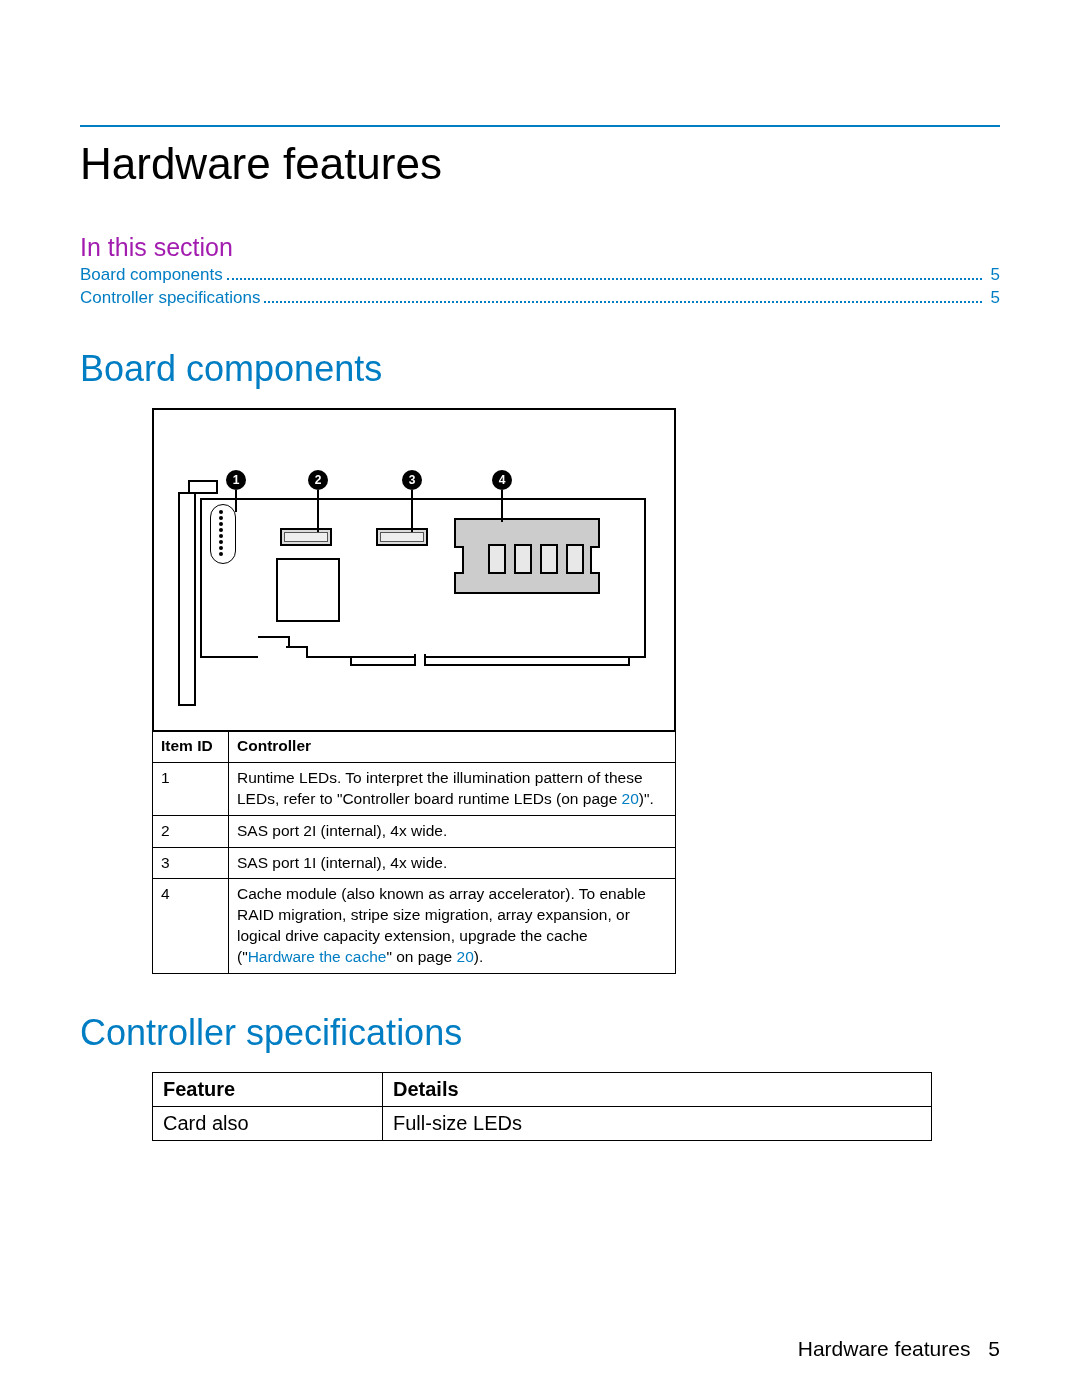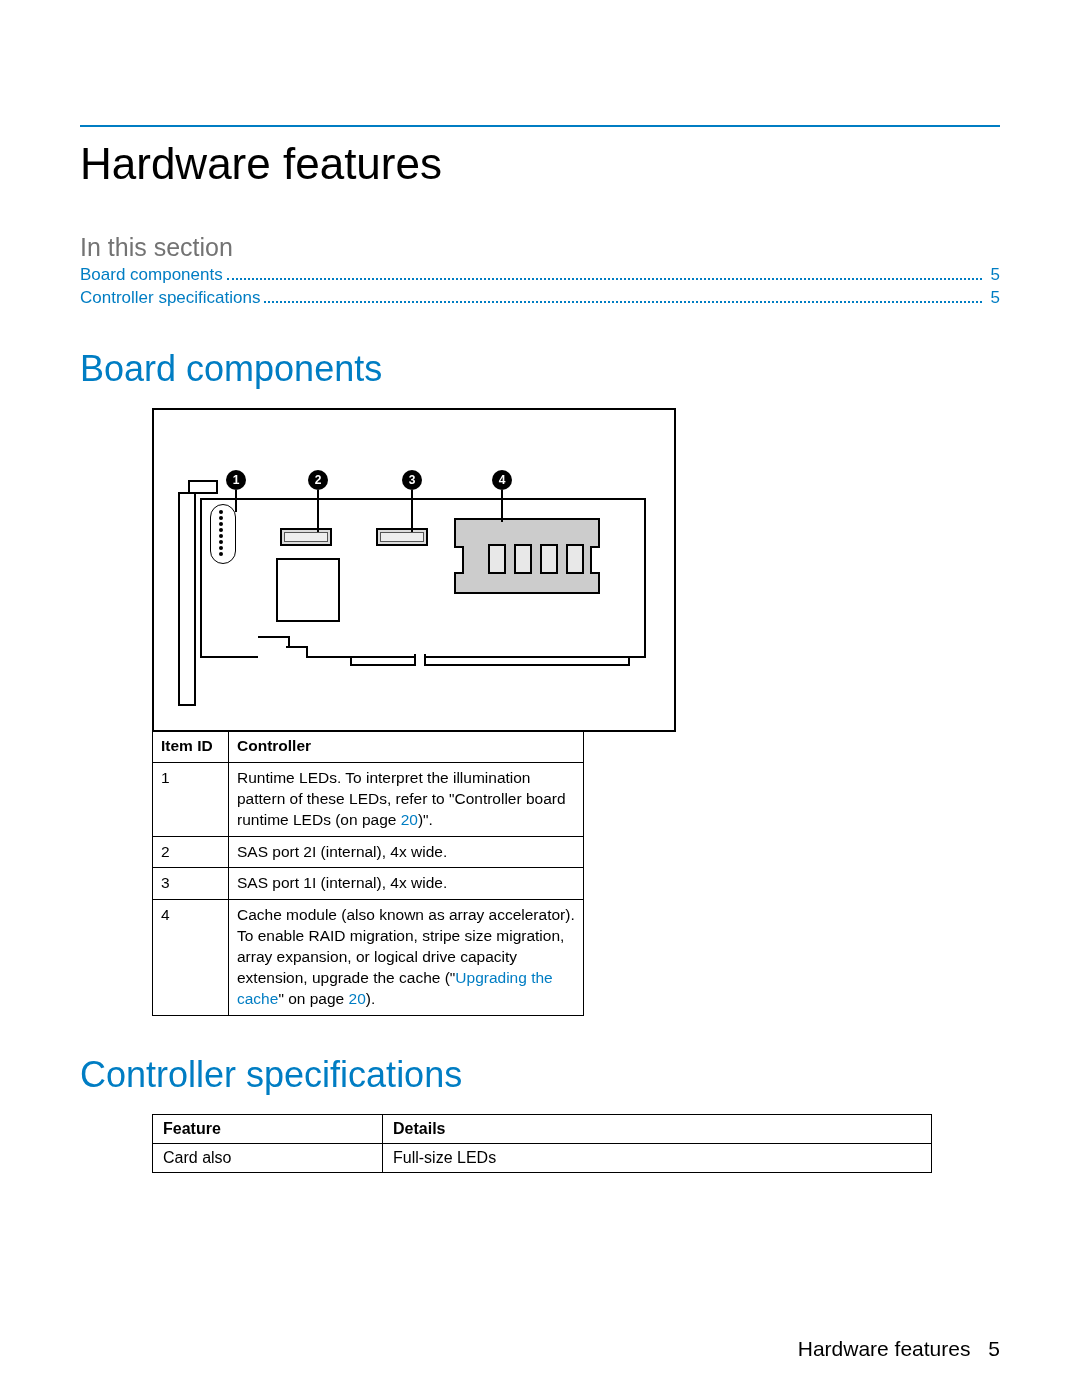--- a/index.html
+++ b/index.html
@@ -17,21 +17,21 @@
     border-top: 2px solid #007dc3;
     margin-bottom: 12px;
   }
   h1 {
     color: #000;
     font-size: 44px;
     font-weight: 300;
     margin-bottom: 44px;
   }
   h2.in-section {
-    color: #737373;
+    color: #a21caf;
     font-size: 25px;
     font-weight: 300;
     margin-bottom: 2px;
   }
   .toc-row {
     display: flex;
     font-size: 17px;
     color: #007dc3;
     line-height: 1.35;
     align-items: baseline;
@@ -199,42 +199,42 @@
     position: absolute;
     width: 2px; background: #000;
   }
   .leadline.l1 { left: 81px;  top: 80px; height: 22px; }
   .leadline.l2 { left: 163px; top: 80px; height: 42px; }
   .leadline.l3 { left: 257px; top: 80px; height: 42px; }
   .leadline.l4 { left: 347px; top: 80px; height: 32px; }
   
   table.info {
     border-collapse: collapse;
-    width: 432px;
+    width: 524px;
     margin-left: 72px;
     font-size: 15.5px;
     margin-top: -2px;
   }
   table.info th, table.info td {
     border: 1.5px solid #000;
     padding: 5px 8px;
     text-align: left;
     vertical-align: top;
     line-height: 1.35;
     font-weight: 300;
   }
   table.info th {
     font-weight: 600;
   }
   table.info .col-id { width: 76px; }
   table.spec {
     border-collapse: collapse;
     width: 780px;
     margin-left: 72px;
-    font-size: 16px;
+    font-size: 20px;
   }
   table.spec th, table.spec td {
     border: 1.5px solid #000;
     padding: 5px 10px;
     text-align: left;
     font-weight: 300;
   }
   table.spec th { font-weight: 600; }
   table.spec .col-f { width: 230px; }
   a.blue { color: #007dc3; text-decoration: none; }
@@ -328,21 +328,21 @@
       <td>2</td>
       <td>SAS port 2I (internal), 4x wide.</td>
     </tr>
     <tr>
       <td>3</td>
       <td>SAS port 1I (internal), 4x wide.</td>
     </tr>
     <tr>
       <td>4</td>
       <td>
-        <span>Cache module (also known as array accelerator). To enable RAID migration, stripe size migration, array expansion, or logical drive capacity extension, upgrade the cache ("</span><a class="blue">Upgrading the cache</a><span>" on page </span><a class="blue">20</a><span>).</span>
+        <span>Cache module (also known as array accelerator). To enable RAID migration, stripe size migration, array expansion, or logical drive capacity extension, upgrade the cache ("</span><a class="blue">Hardware the cache</a><span>" on page </span><a class="blue">20</a><span>).</span>
       </td>
     </tr>
   </tbody>
     </table>
 </div>
 
 <h2 class="sect">Controller specifications</h2>
 
 <table class="spec">
   <tbody>

